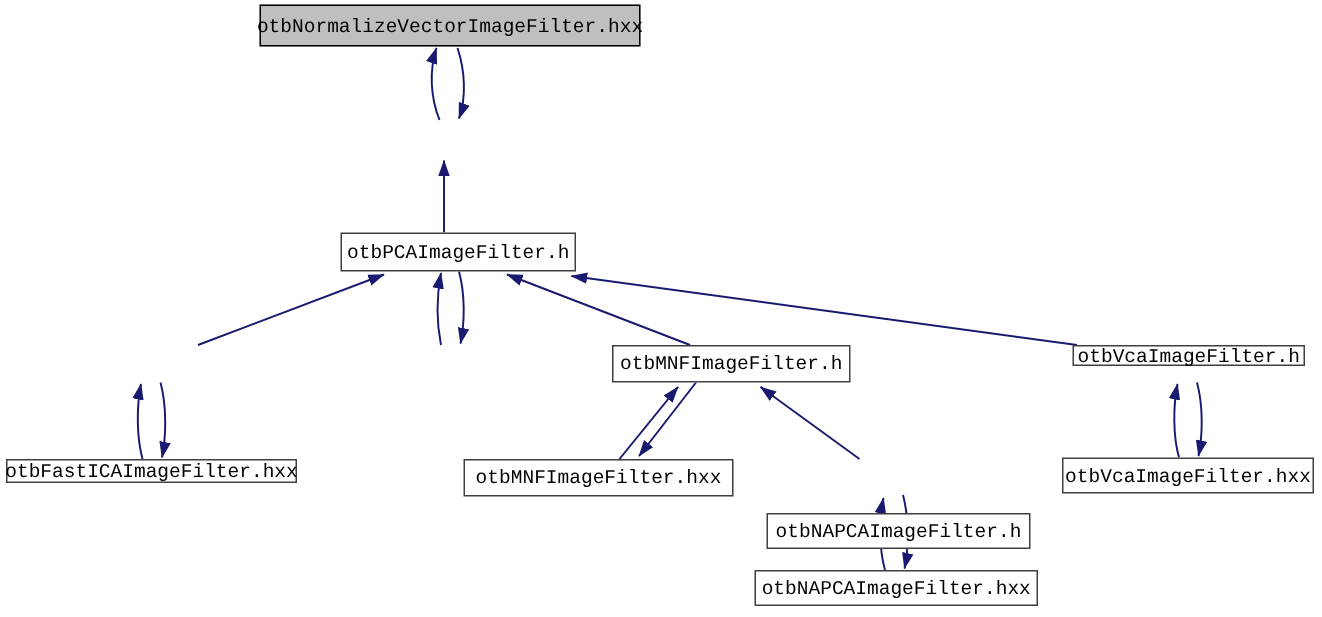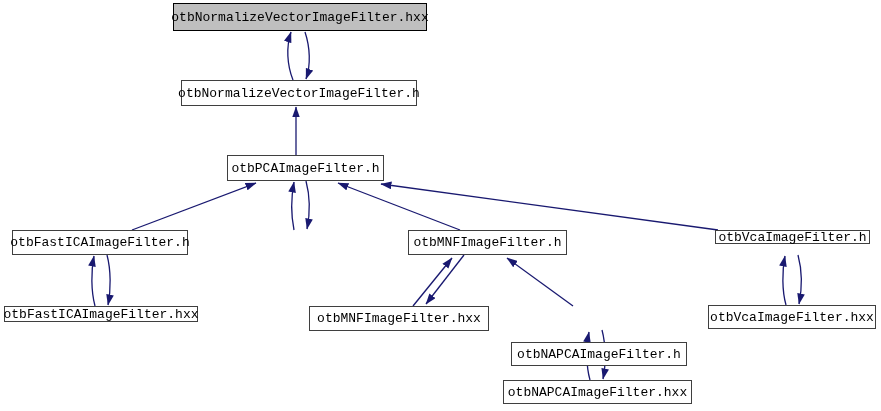--- a/index.html
+++ b/index.html
@@ -80,25 +80,23 @@
 
     <path class="edge" d="M590,380 C586,366 586,347 589,332" marker-end="url(#arrowhead)"></path>
     <path class="edge" d="M602,330 C606,345 606,365 603,379" marker-end="url(#arrowhead)"></path>
 
     <path class="edge" d="M786,305 C782,291 782,271 785,256" marker-end="url(#arrowhead)"></path>
     <path class="edge" d="M798,255 C802,270 802,289 799,304" marker-end="url(#arrowhead)"></path>
   </svg>
 
   <div class="node selected" style="left:173px; top:3px; width:254px; height:28px;">otbNormalizeVectorImageFilter.hxx</div>
 
-  <div class="node" style="left:181px; top:80px; width:236px; height:26px;">otbNormalizeVectorImageFilter.h</div>
 
   <div class="node" style="left:227px; top:155px; width:157px; height:26px;">otbPCAImageFilter.h</div>
 
-  <div class="node" style="left:12px; top:230px; width:176px; height:25px;">otbFastICAImageFilter.h</div>
 
 
   <div class="node" style="left:408px; top:230px; width:159px; height:25px;">otbMNFImageFilter.h</div>
 
   <div class="node" style="left:715px; top:230px; width:155px; height:14px;">otbVcaImageFilter.h</div>
 
   <div class="node" style="left:4px; top:306px; width:194px; height:16px;">otbFastICAImageFilter.hxx</div>
 
   <div class="node" style="left:309px; top:306px; width:180px; height:25px;">otbMNFImageFilter.hxx</div>
 

